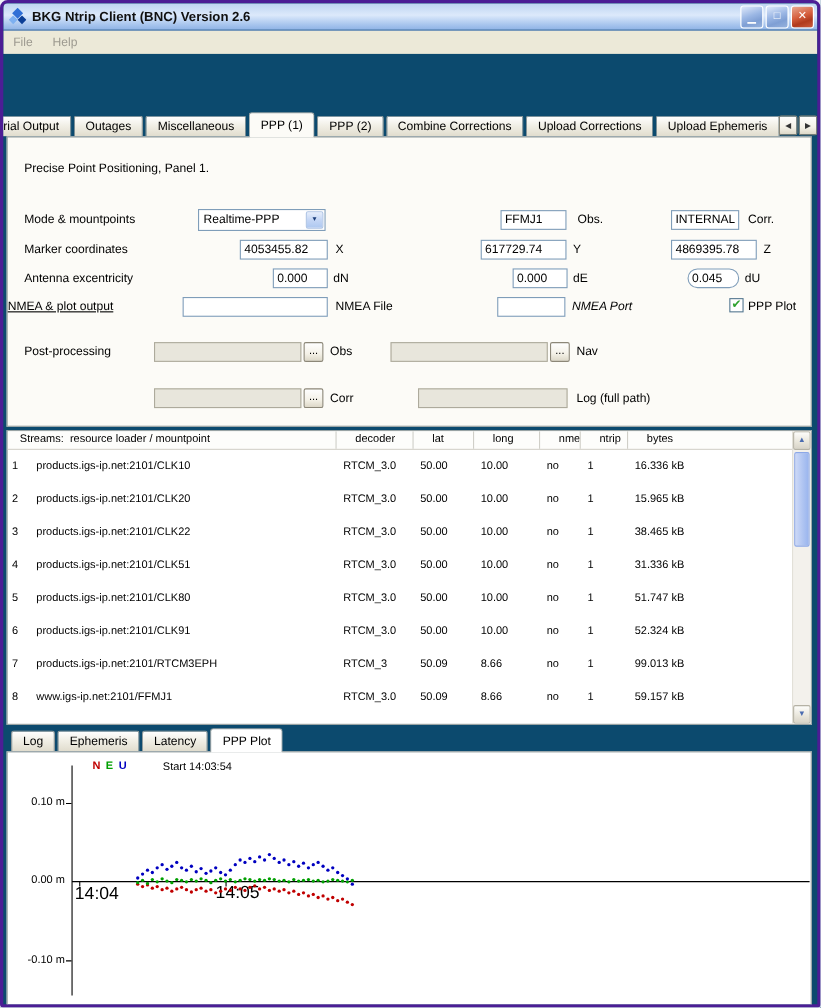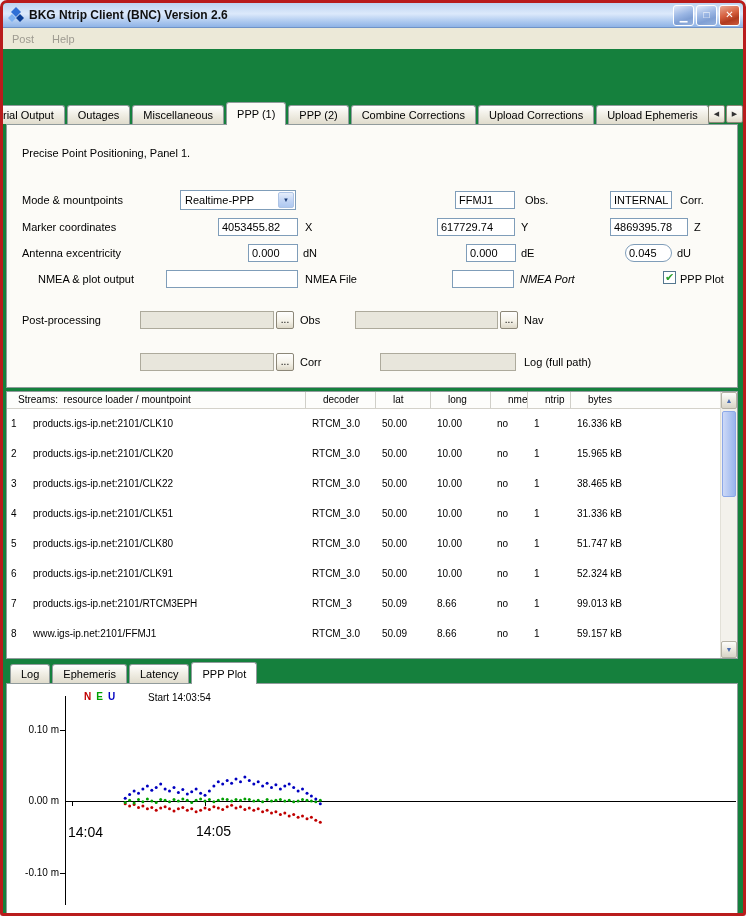--- a/index.html
+++ b/index.html
@@ -1,19 +1,19 @@
 <!DOCTYPE html>
 <html><head>
 <meta charset="utf-8">
 <style>
   html,body{margin:0;padding:0;width:746px;height:916px;overflow:hidden;background:#eef2f8;
     font-family:"Liberation Sans",sans-serif;}
   *{box-sizing:border-box;}
-  .window{position:relative;width:746px;height:916px;border:3px solid #b91c1c;
-    border-radius:7px 7px 3px 3px;overflow:hidden;background:#15803d;}
+  .window{position:relative;width:746px;height:916px;border:3px solid #4c1d95;
+    border-radius:7px 7px 3px 3px;overflow:hidden;background:#0c4a6e;}
   
   .titlebar{height:25px;display:flex;align-items:center;padding:0 3px 0 5px;
     background:linear-gradient(180deg,#bdd4f1 0%,#dce9fb 45%,#a9c6ee 80%,#8fb3e6 100%);
     border-bottom:1px solid #6f93c8;}
   .titlebar .title{flex:1;font-size:12px;font-weight:bold;color:#101010;margin-left:5px;
     white-space:nowrap;overflow:hidden;}
   .win-buttons{display:flex;gap:2px;}
   .win-btn{width:21px;height:21px;border:1px solid #fff;border-radius:3px;color:#fff;
     font-size:10px;display:flex;align-items:center;justify-content:center;cursor:default;}
   .win-btn.minb,.win-btn.maxb{background:linear-gradient(160deg,#dfe9fa 0%,#9ab6e4 45%,#7f9fd4 70%,#96b2dd 100%);}
@@ -80,21 +80,21 @@
     justify-content:center;font-size:7px;color:#4b6cb0;}
   .scroll-track{flex:1;position:relative;}
   .scroll-thumb{position:absolute;left:1px;right:1px;top:2px;height:86px;border-radius:2px;
     border:1px solid #8ca8e8;background:linear-gradient(90deg,#cdd9f7,#b3c7f2 50%,#9ab5ee);}
   
   .plot-panel{position:absolute;left:3px;top:634px;width:732px;height:244px;background:#fff;
     border:1px solid #919b9c;z-index:2;}
   .plot-legend{position:absolute;left:77px;top:7px;display:flex;gap:5px;font-size:10px;font-weight:bold;}
   .plot-start{position:absolute;left:141px;top:8px;font-size:10px;color:#000;}
   .ylabel{position:absolute;left:10px;width:42px;text-align:right;font-size:10px;color:#000;}
-  .xtick{position:absolute;font-size:14px;color:#000;margin-top:20px;}
+  .xtick{position:absolute;font-size:16px;color:#000;}
 </style>
 </head>
 <body>
 
 <div class="window">
 
   <div class="titlebar">
     <span style="display:inline-flex;">
       <svg width="16" height="16" viewBox="0 0 16 16">
         <path d="M8 0 L13 5 L8 10 L3 5 Z" fill="#2f6fd6"></path>
@@ -110,21 +110,21 @@
       <div class="win-btn maxb">
         <span class="glyph">□</span>
       </div>
       <div class="win-btn closeb">
         <span class="glyph">✕</span>
       </div>
     </div>
   </div>
 
   <div class="menubar">
-    <span>Post</span>
+    <span>File</span>
     <span>Help</span>
   </div>
 
   <div class="content">
 
     <div class="tabstrip" id="tabstrip">
         <div class="tab">rial Output</div>
         <div class="tab">Outages</div>
         <div class="tab">Miscellaneous</div>
         <div class="tab selected">PPP (1)</div>
@@ -164,21 +164,21 @@
       <div class="flabel" style="left:687px;top:96px;">Z</div>
 
       <div class="flabel" style="left:15px;top:122px;">Antenna excentricity</div>
       <input class="xp-input" style="left: 241px; top: 119px; width: 50px;" readonly="" value="0.000">
       <div class="flabel" style="left:296px;top:122px;">dN</div>
       <input class="xp-input" style="left: 459px; top: 119px; width: 50px;" readonly="" value="0.000">
       <div class="flabel" style="left:514px;top:122px;">dE</div>
       <input class="xp-input" style="left: 618px; top: 119px; width: 47px; border-radius: 9px;" readonly="" value="0.045">
       <div class="flabel" style="left:670px;top:122px;">dU</div>
 
-      <div class="flabel" style="left:31px;top:148px;">NMEA &amp; plot output</div>
+      <div class="flabel" style="left:0;top:148px;text-decoration:underline;">NMEA &amp; plot output</div>
       <input class="xp-input" style="left: 159px; top: 145px; width: 132px;" readonly="" value="">
       <div class="flabel" style="left:298px;top:148px;">NMEA File</div>
       <input class="xp-input" style="left: 445px; top: 145px; width: 62px;" readonly="" value="">
       <div class="flabel" style="left:513px;top:148px;font-style:italic;">NMEA Port</div>
       <span class="checkbox" style="left:656px;top:146px;">
         <span class="checkmark">✔</span>
       </span>
       <div class="flabel" style="left:673px;top:148px;">PPP Plot</div>
 
       <div class="flabel" style="left:15px;top:189px;">Post-processing</div>

